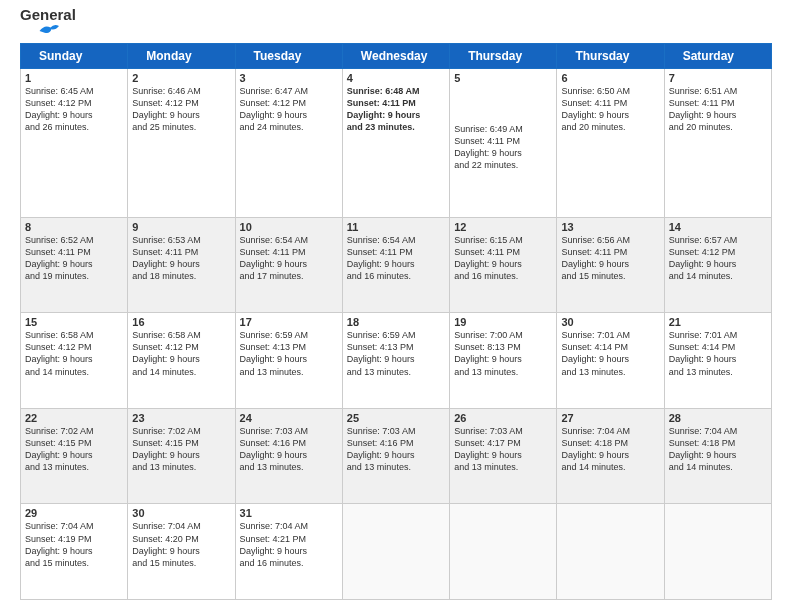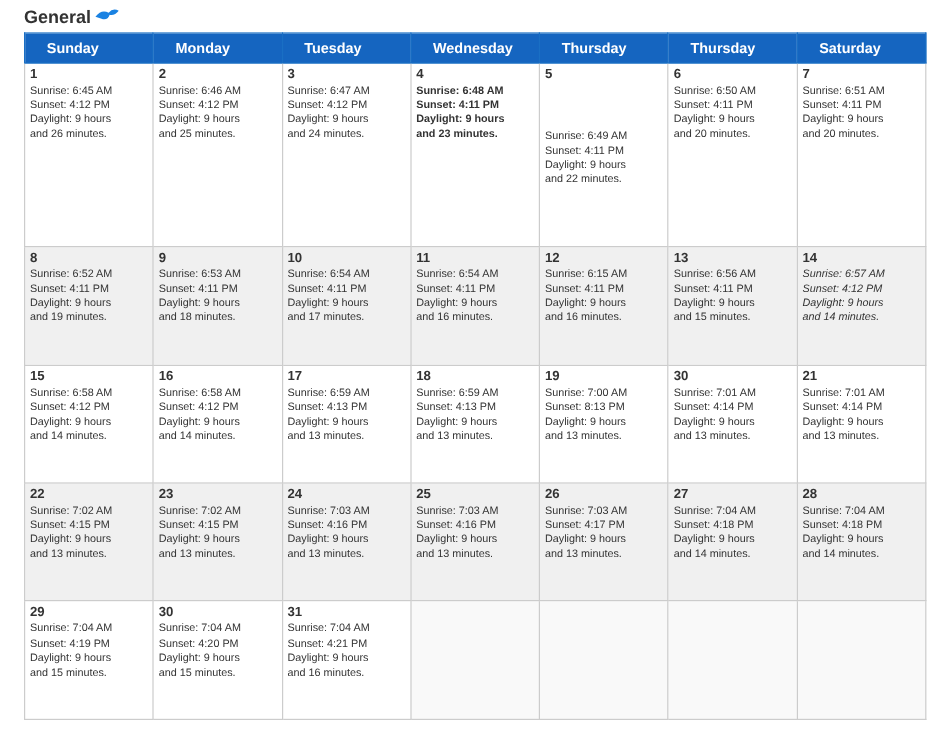--- a/index.html
+++ b/index.html
@@ -90,21 +90,21 @@
       background: #f9f9f9 !important;
     }
   </style>
 </head>
 <body>
 
 <div class="page">
   <div class="header">
     <div class="logo">
 
-      <div style="display:flex;margin-top:-10px;">
+      <div style="display:flex;align-items:center;margin-top:-10px;flex-direction:column;">
         <span style="font-size:15px;font-weight:bold;color:#333;">General</span>
         <svg width="22" height="16" viewBox="0 0 26 18" style="margin:0 1px;">
           <path d="M3,9 Q9,1 16,5 Q20,0 26,3 Q22,8 17,7 Q15,13 9,11 Z" fill="#1a82e2"></path>
         </svg>
       </div>
       <div style="margin-top:-4px;">
         <span style="font-size:15px;font-weight:bold;color:#1565c0;"></span>
       </div>
     </div>
     <div class="title-area">
@@ -215,21 +215,21 @@
           </td>
           <td>
             <span class="day-num">13</span>
             <div class="day-info" style="white-space: pre-line;">Sunrise: 6:56 AM
 Sunset: 4:11 PM
 Daylight: 9 hours
 and 15 minutes.</div>
           </td>
           <td>
             <span class="day-num">14</span>
-            <div class="day-info" style="white-space: pre-line; font-style: italic;">Sunrise: 6:57 AM
+            <div class="day-info" style="white-space: pre-line;">Sunrise: 6:57 AM
 Sunset: 4:12 PM
 Daylight: 9 hours
 and 14 minutes.</div>
           </td>
         </tr>
         <tr class="odd-row">
           <td>
             <span class="day-num">15</span>
             <div class="day-info" style="white-space: pre-line;">Sunrise: 6:58 AM
 Sunset: 4:12 PM

